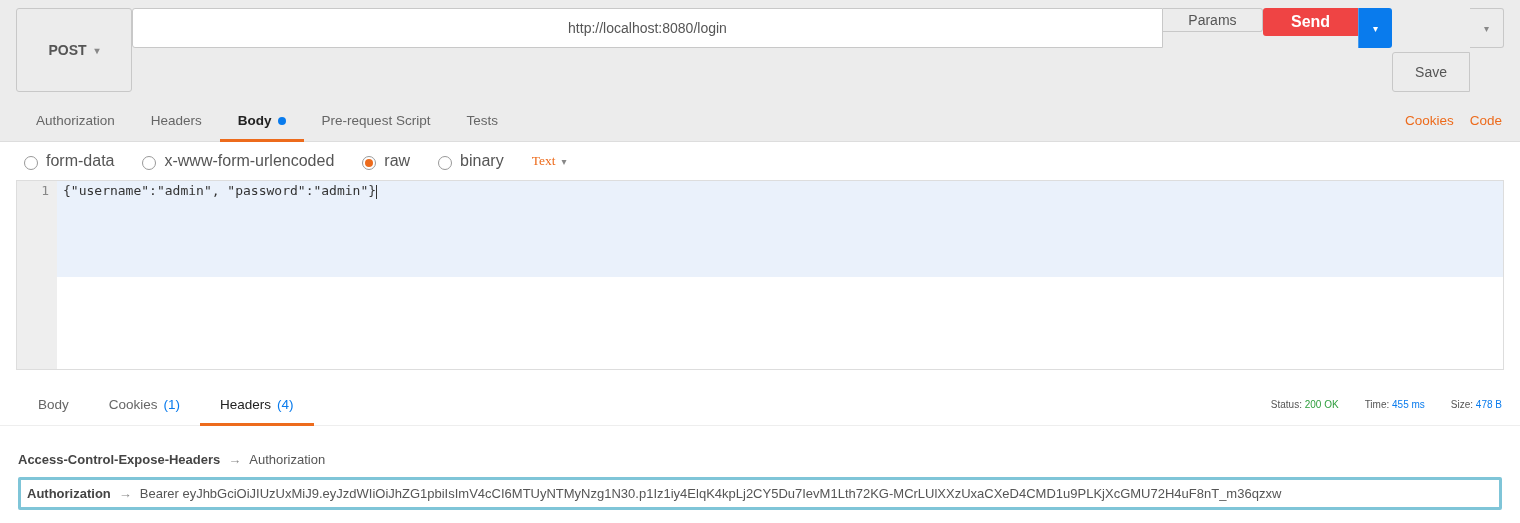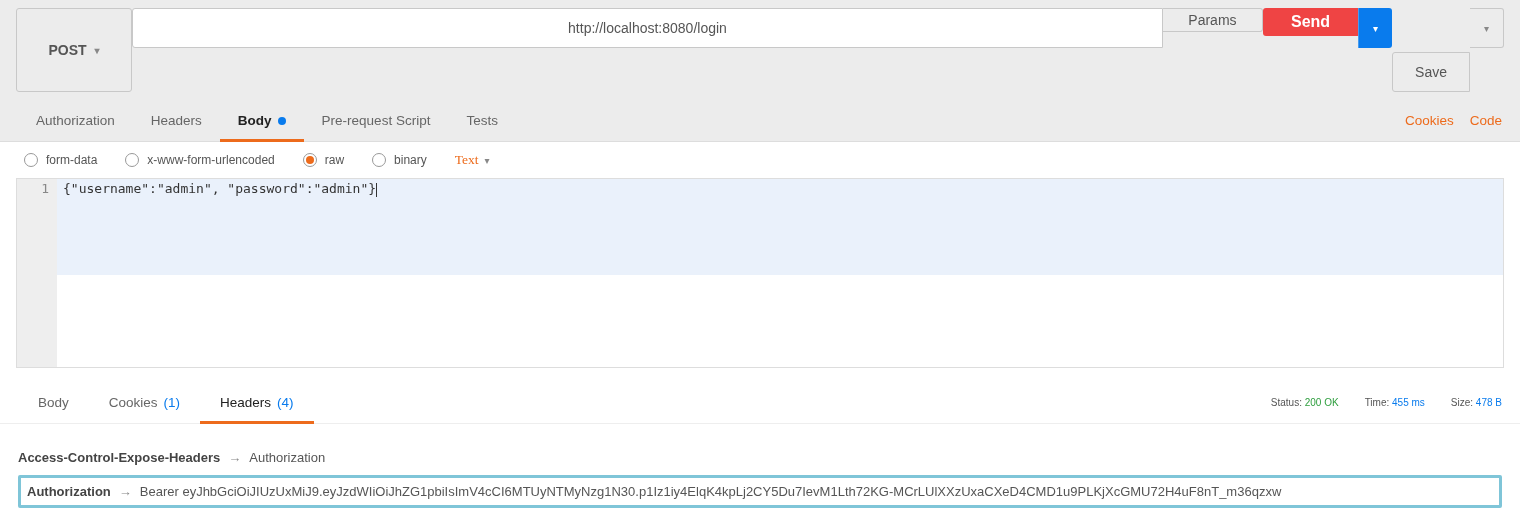--- a/index.html
+++ b/index.html
@@ -22,21 +22,21 @@
   
   .req-tabs-row { display: flex; align-items: center; padding: 0 18px; background: #ececec; border-bottom: 1px solid #ddd; height: 42px; }
   .req-tab { padding: 0 18px; height: 42px; display: flex; align-items: center; gap: 6px; color: #666; cursor: pointer; font-size: 13.5px; }
   .req-tab.active { color: #222; font-weight: 600; border-bottom: 3px solid #ed6b1c; padding-top:3px; }
   .dot-indicator { width: 8px; height: 8px; border-radius: 50%; background: #097bed; }
   .right-links { margin-left: auto; display: flex; gap: 16px; }
   .link-orange { color: #ed6b1c; cursor: pointer; font-size: 13.5px; }
 
   
   .body-type-row { display: flex; align-items: center; gap: 28px; padding: 10px 24px; background: #fff; }
-  .radio-opt { display: flex; align-items: center; gap: 8px; cursor: pointer; color: #555; font-size: 12px; }
+  .radio-opt { display: flex; align-items: flex-end; gap: 8px; cursor: pointer; color: #555; font-size: 16px; }
   .radio-circle { width: 14px; height: 14px; border: 1.5px solid #999; border-radius: 50%; display: flex; align-items: center; justify-content: center; }
   .radio-circle.checked::after { content:""; width: 8px; height: 8px; border-radius: 50%; background: #ed6b1c; }
   .text-dd { display: flex; align-items: center; gap: 6px; color: #ed6b1c; cursor: pointer; font-size: 13.5px; font-family: Liberation Serif, serif; }
   .text-dd .chev { color: #888; font-size:10px; }
 
   
   .editor-wrap { border: 1px solid #ddd; margin: 0 16px 14px 16px; display: flex; height: 190px; background:#fff; }
   .gutter { width: 40px; background: #eee; color: #888; text-align: right; padding: 2px 8px 0 0; font-family: Consolas, monospace; font-size: 13px; user-select:none; }
   .code-area { flex:1; padding: 2px 6px; font-family: Consolas, monospace; font-size: 13px; color: #333; background: #eaf1fb; height: 18px; white-space: pre; overflow:hidden; }
   .code-col { flex:1; display:flex; flex-direction:column; }

